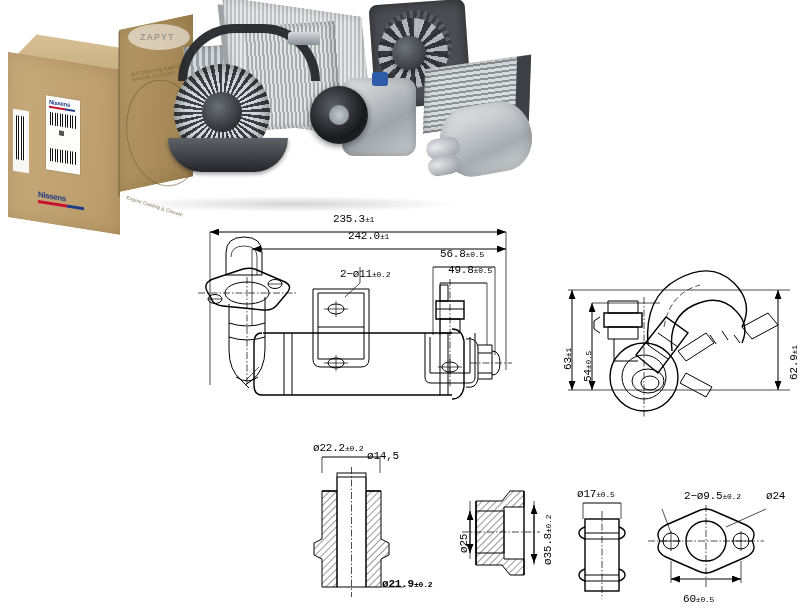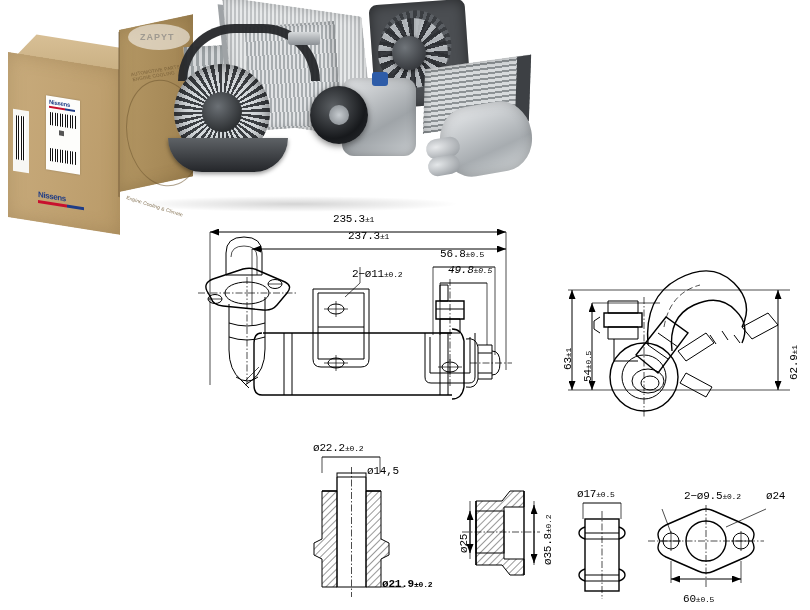--- a/index.html
+++ b/index.html
@@ -414,46 +414,46 @@
         <line class="thin" x1="671" y1="356" x2="671" y2="378"></line>
         <line class="thin" x1="741" y1="356" x2="741" y2="378"></line>
         <line class="ln" x1="671" y1="374" x2="741" y2="374" marker-start="url(#arL)" marker-end="url(#ar)"></line>
       </g>
     </svg>
 
     <div class="dim" style="left:333px;top:8px;">
       <span>235.3</span><span class="tol">±1</span>
     </div>
     <div class="dim" style="left:348px;top:25px;">
-      <span>237.3</span><span class="tol">±1</span>
+      <span>242.0</span><span class="tol">±1</span>
     </div>
     <div class="dim" style="left:440px;top:43px;">
       <span>56.8</span><span class="tol">±0.5</span>
     </div>
-    <div class="dim" style="left:448px;top:59px;font-style:italic;">
+    <div class="dim" style="left:448px;top:59px;">
       <span>49.8</span><span class="tol">±0.5</span>
     </div>
-    <div class="dim" style="left:352px;top:63px;">
+    <div class="dim" style="left:340px;top:63px;">
       <span>2−ø11</span><span class="tol">±0.2</span>
     </div>
 
     <div class="dim vdim" style="left:562px;top:165px;">
       <span>63</span><span class="tol">±1</span>
     </div>
     <div class="dim vdim" style="left:582px;top:177px;">
       <span>54</span><span class="tol">±0.5</span>
     </div>
     <div class="dim vdim" style="left:788px;top:175px;">
       <span>62.9</span><span class="tol">±1</span>
     </div>
 
     <div class="dim" style="left:313px;top:237px;">
       <span>ø22.2</span><span class="tol">±0.2</span>
     </div>
-    <div class="dim" style="left:330px;top:260px;padding-left:37px;">
+    <div class="dim" style="left:330px;top:245px;padding-left:37px;">
       <span>ø14,5</span>
     </div>
     <div class="dim" style="left:382px;top:373px;font-weight:bold;">
       <span>ø21.9</span><span class="tol">±0.2</span>
     </div>
 
     <div class="dim vdim" style="left:458px;top:348px;">
       <span>ø25</span>
     </div>
     <div class="dim vdim" style="left:542px;top:360px;">

